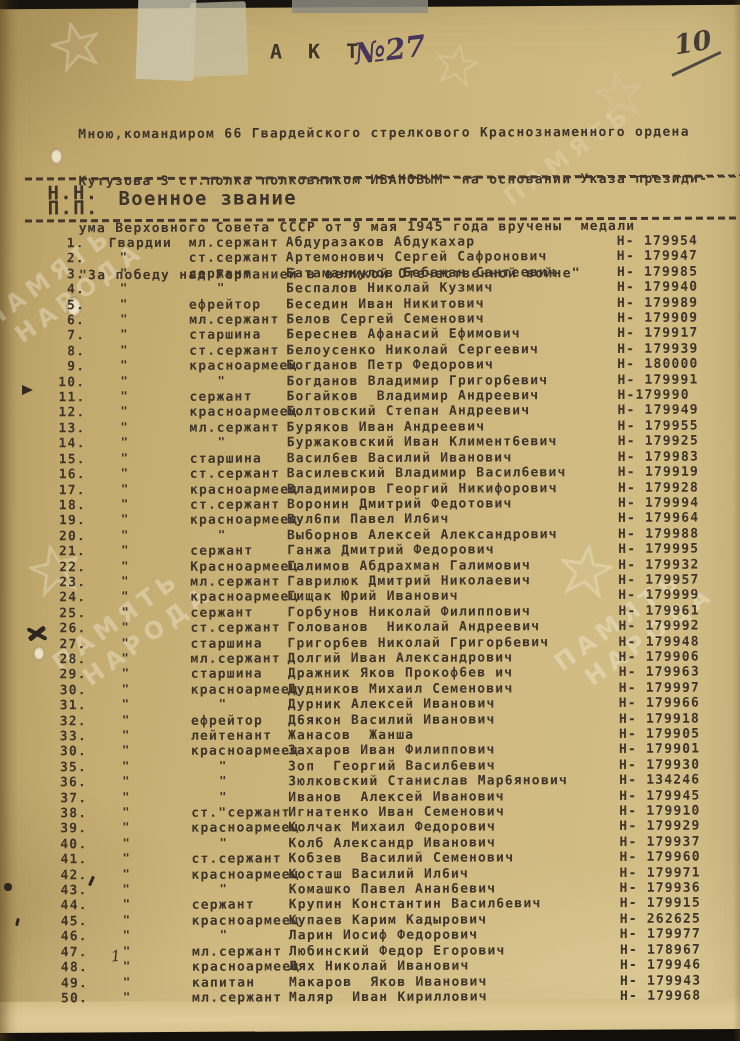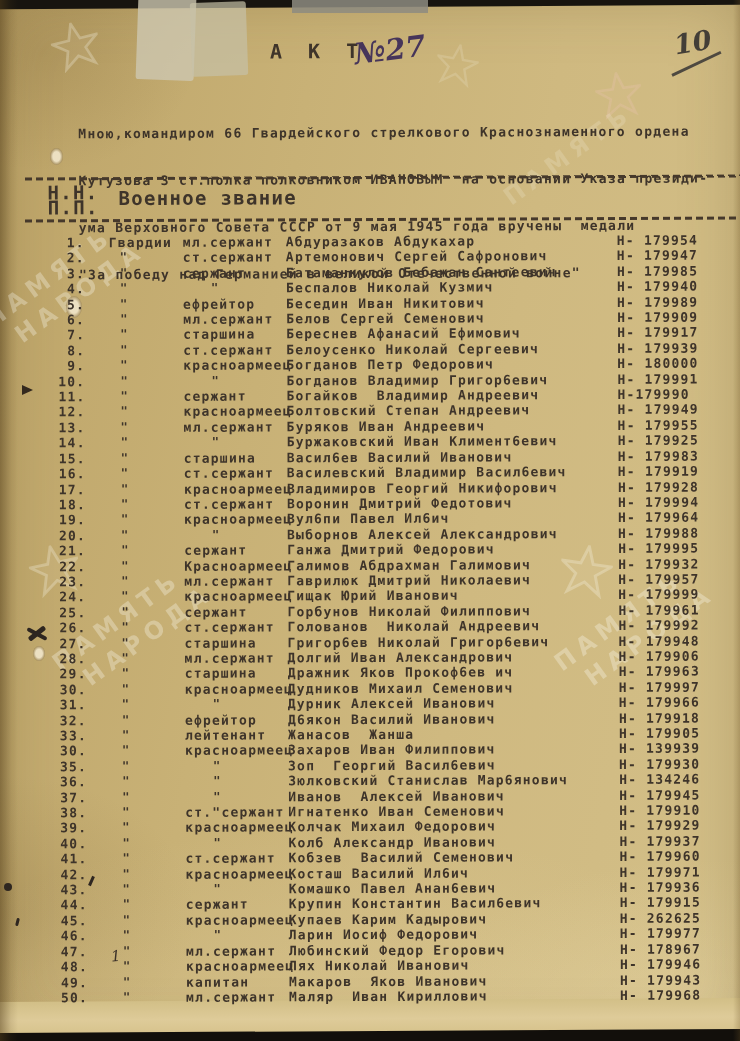--- a/index.html
+++ b/index.html
@@ -52,21 +52,21 @@
   .h-rank{left:120px;top:190px;}
   .h-name{left:300px;top:190px;}
   .h-cert{left:545px;top:183px;text-indent:18px;}
   
   .tbody{position:absolute;left:0;top:234px;right:0;}
   .trow{position:relative;height:15.42px;line-height:15.42px;font-size:13px;letter-spacing:1.2px;font-weight:bold;color:#3e342a;}
   .c{position:absolute;top:0;white-space:pre;}
   .c-num{left:50px;width:36px;text-align:right;}
   .c-guard{left:110px;}
   .c-guard.ditto{left:121px;font-size:12px;}
-  .c-rank{left:184px;text-align:right;}
+  .c-rank{left:190px;text-align:right;}
   .c-rank.ditto{padding-left:28px;font-size:12px;}
   .c-name{left:287px;}
   .c-cert{left:618px;}
   .m-one{position:absolute;left:109px;top:946px;font-size:15px;color:#3a3028;transform:rotate(-5deg);}
 </style>
 </head>
 <body>
 
 <div class="page">
 
@@ -369,21 +369,21 @@
           <span class="c c-guard ditto">"</span>
           <span class="c c-rank">лейтенант</span>
           <span class="c c-name">Жанасов  Жанша</span>
           <span class="c c-cert">Н- 179905</span>
         </div>
         <div class="trow">
           <span class="c c-num">30.</span>
           <span class="c c-guard ditto">"</span>
           <span class="c c-rank">красноармеец</span>
           <span class="c c-name">Захаров Иван Филиппович</span>
-          <span class="c c-cert">Н- 139939</span>
+          <span class="c c-cert">Н- 179901</span>
         </div>
         <div class="trow">
           <span class="c c-num">35.</span>
           <span class="c c-guard ditto">"</span>
           <span class="c c-rank ditto">"</span>
           <span class="c c-name">Зоп  Георгий Васил6евич</span>
           <span class="c c-cert">Н- 179930</span>
         </div>
         <div class="trow">
           <span class="c c-num">36.</span>

